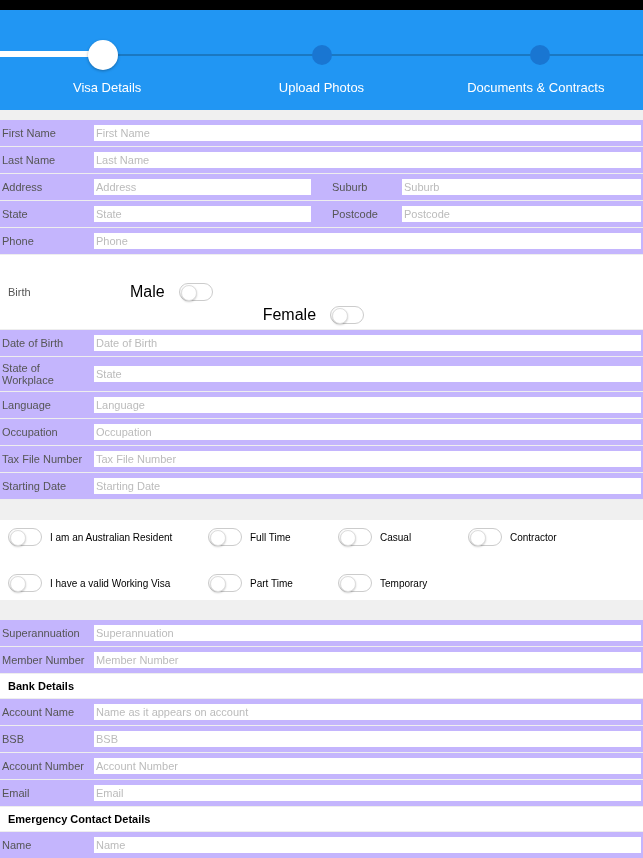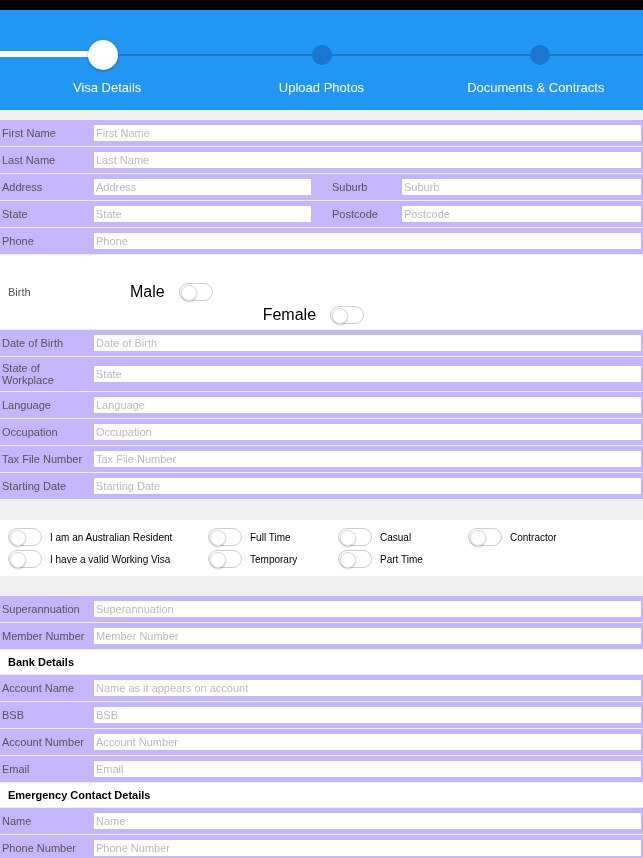--- a/index.html
+++ b/index.html
@@ -25,21 +25,21 @@
 
 .gender-row { display: flex; align-items: center; padding: 5px 8px; background: #fff; border-bottom: 1px solid #eee; }
 .gender-label { width: 92px; font-size: 11px; color: #555; }
 .gender-opt { display: flex; align-items: center; margin-left: 30px; gap: 10px; }
 .gender-text { font-size: 16px; margin-right: 4px; }
 
 .toggle { width: 34px; height: 18px; border-radius: 10px; background: #fff; border: 1px solid #ccc; position: relative; display: inline-block; cursor: pointer; }
 .toggle::after { content: ''; position: absolute; left: 1px; top: 1px; width: 14px; height: 14px; border-radius: 50%; background: #fff; border: 1px solid #ddd; box-shadow: 0 1px 2px rgba(0,0,0,0.2); }
 
 .checks-section { background: #fff; padding: 8px; }
-.check-row { display: flex; align-items: center; margin-bottom: 4px; }
+.check-row { display: flex; align-items: center; margin-bottom: 28px; }
 .check-row:last-child { margin-bottom: 0; }
 .check-item { display: flex; align-items: center; gap: 8px; }
 .check-text { font-size: 10px; }
 .check-col1 { width: 200px; }
 .check-col2 { width: 130px; }
 .check-col3 { width: 130px; }
 
 .section-head { padding: 6px 8px; background: #fff; font-size: 11px; font-weight: bold; border-bottom: 1px solid #eee; }
 
 .buttons { display: flex; justify-content: center; gap: 20px; padding: 20px 0; background: #fff; }
@@ -155,27 +155,27 @@
     <div class="check-item">
         <span class="toggle"></span>
         <span class="check-text">Contractor</span>
       </div>
   </div>
   <div class="check-row">
     <div class="check-item check-col1">
         <span class="toggle"></span>
         <span class="check-text">I have a valid Working Visa</span>
       </div>
+    <div class="check-item check-col2">
+        <span class="toggle"></span>
+        <span class="check-text">Part Time</span>
+      </div>
     <div class="check-item check-col3">
         <span class="toggle"></span>
         <span class="check-text">Temporary</span>
-      </div>
-    <div class="check-item check-col2">
-        <span class="toggle"></span>
-        <span class="check-text">Part Time</span>
       </div>
   </div>
 </div>
 
 <div class="section-gap" style="height:20px;"></div>
 
 <div class="form-row">
     <span class="form-label">Superannuation</span>
     <input class="form-input" placeholder="Superannuation" style="">
   </div>

